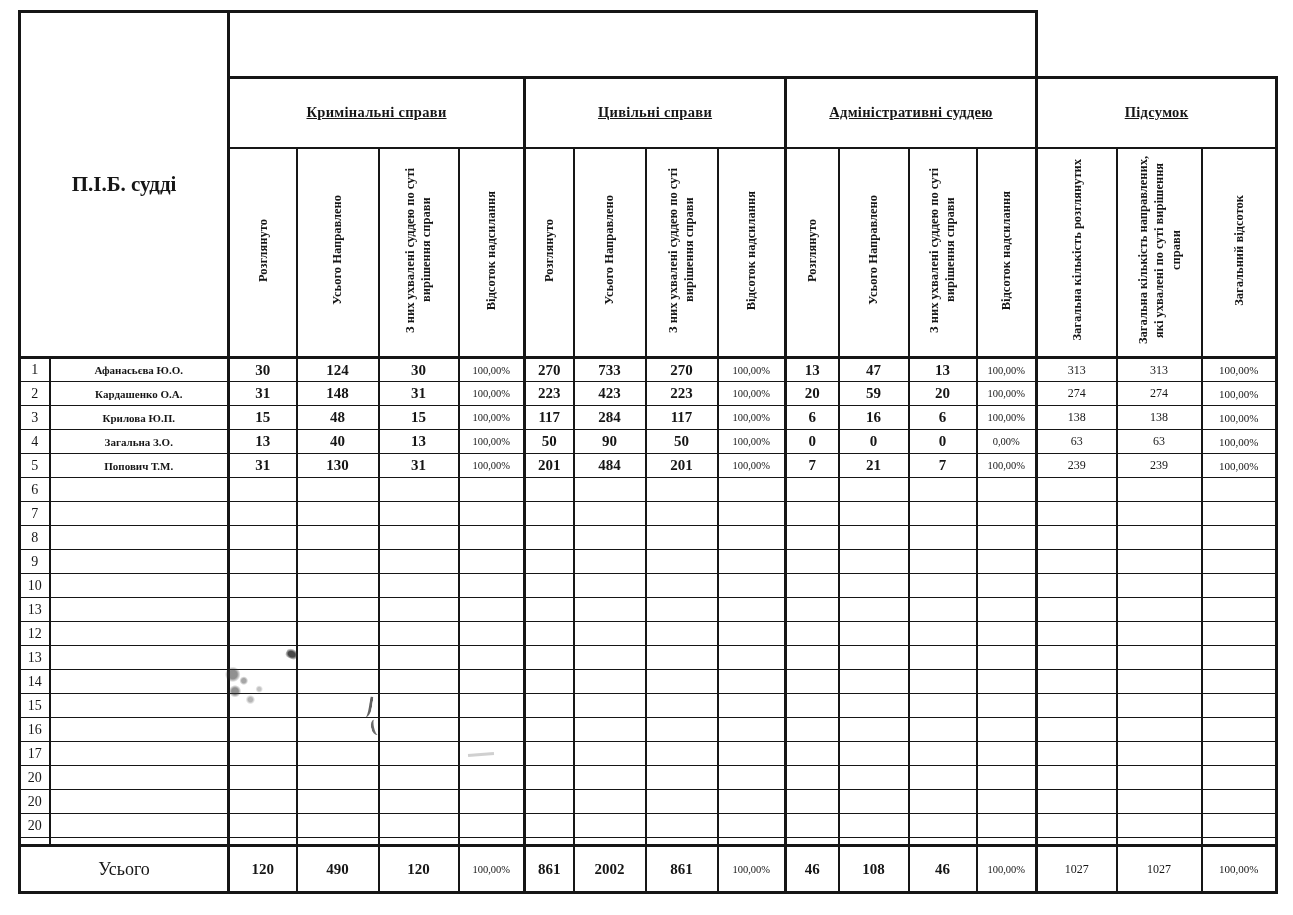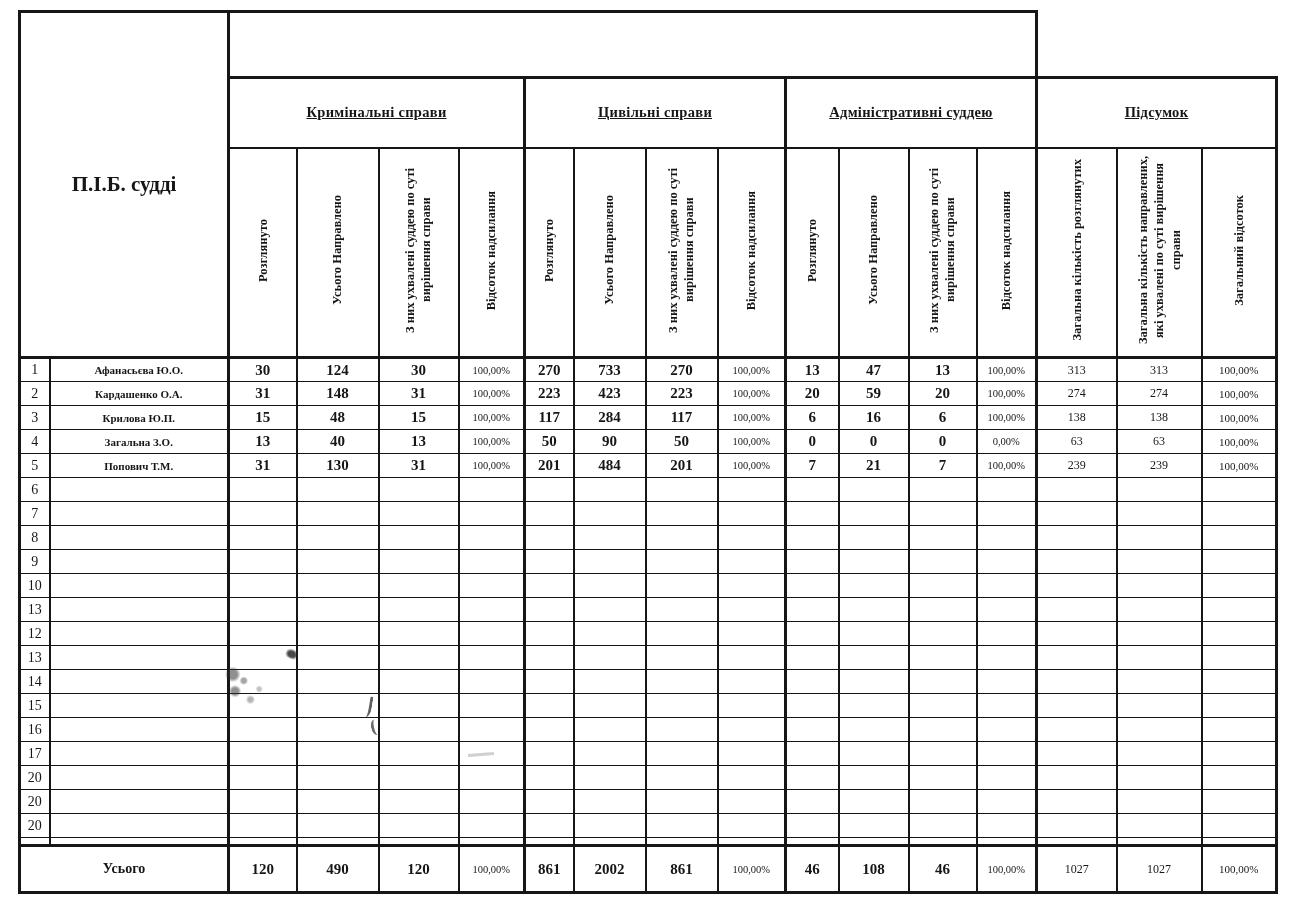--- a/index.html
+++ b/index.html
@@ -59,21 +59,21 @@
   td.num{font-size:14px;}
   td.name{font-size:11px;font-weight:bold;}
   .tv{font-size:15px;font-weight:bold;}
   .tp{font-size:10.5px;}
   .ts{font-size:12px;}
   .tps{font-size:11px;}
 
   
   tfoot tr{height:47px;}
   tfoot td{border-top:3px solid var(--ink);border-bottom:3px solid var(--ink);}
-  .tot-label{font-size:14px;font-weight:bold;}
+  .tot-label{font-size:18px;font-weight:normal;}
 
   
   .smudge{position:absolute;pointer-events:none;}
   .s1{left:286px;top:649px;width:13px;height:10px;
       background:radial-gradient(ellipse at 45% 55%,rgba(40,40,40,.85) 0 35%,transparent 70%);
       transform:rotate(24deg);}
   .s2{left:224px;top:666px;width:44px;height:42px;opacity:.6;
       background:
         radial-gradient(circle at 20% 20%,rgba(50,50,50,.9) 0 9%,transparent 16%),
         radial-gradient(circle at 45% 35%,rgba(70,70,70,.8) 0 6%,transparent 12%),

